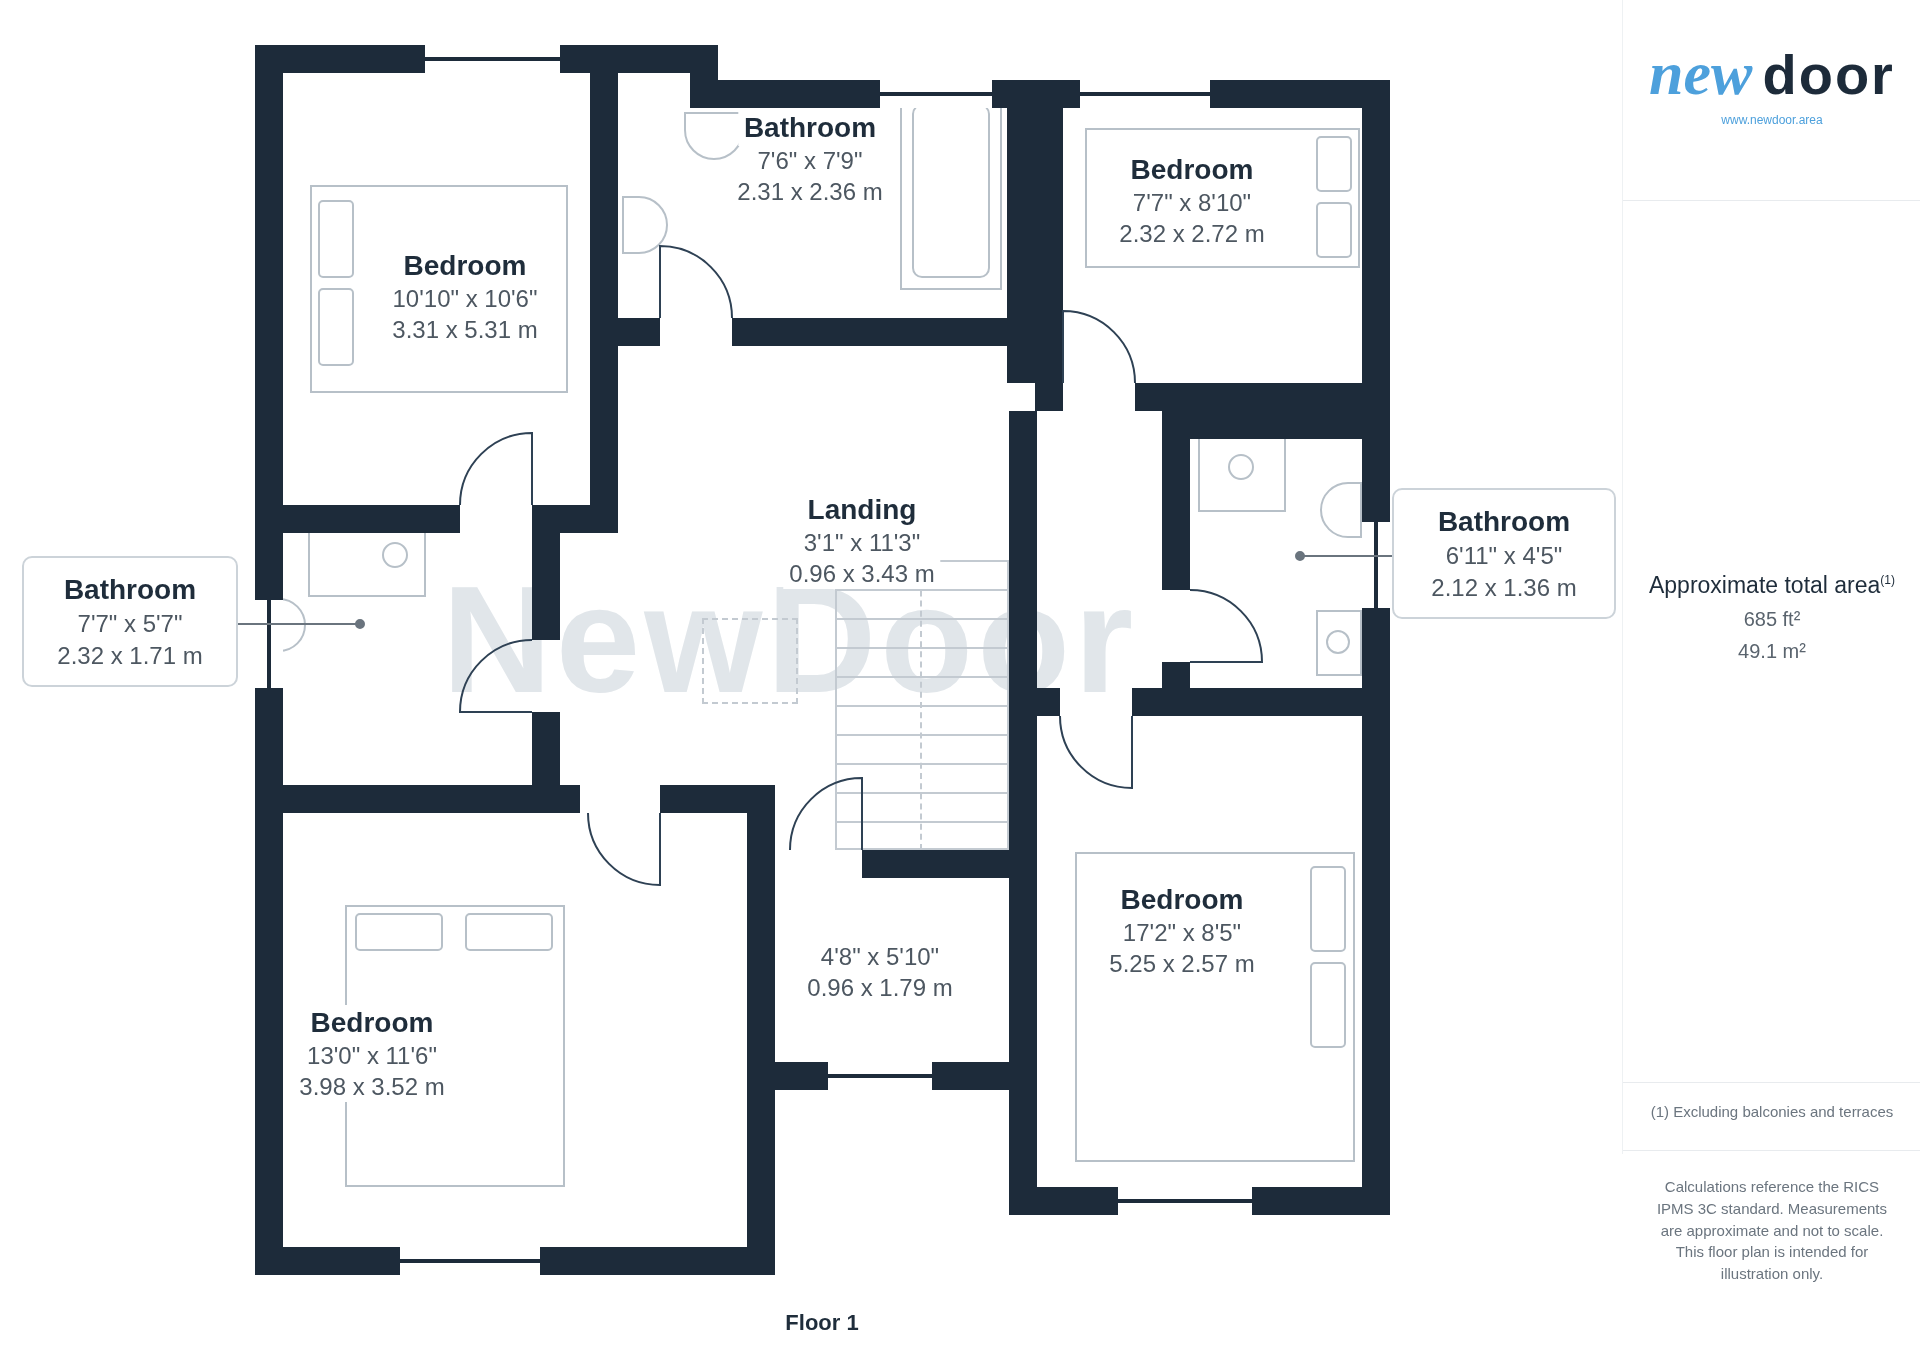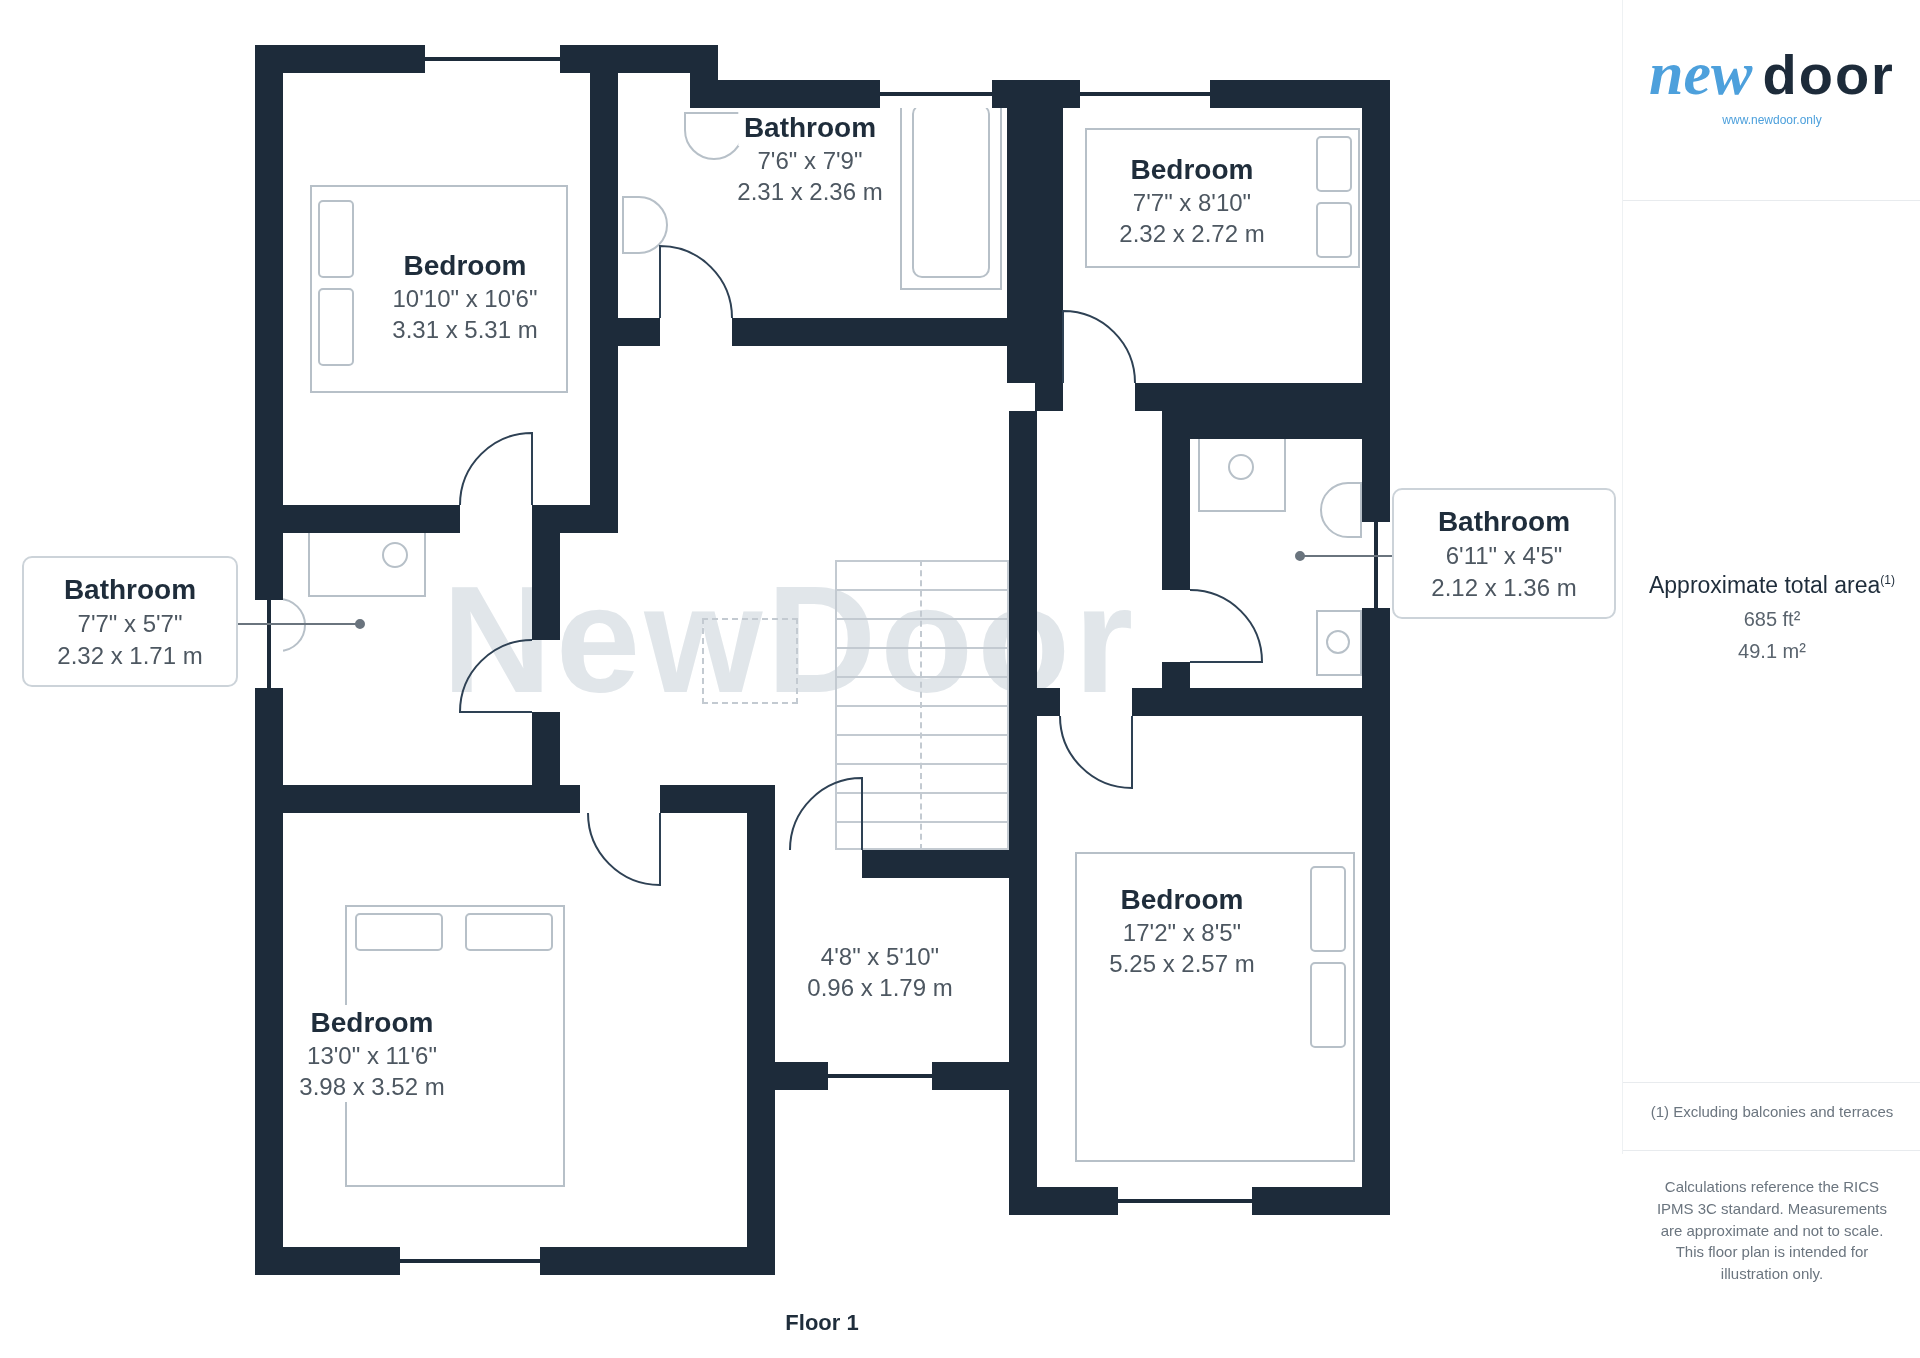--- a/index.html
+++ b/index.html
@@ -115,20 +115,25 @@
   <div class="room-label" style="left:810px;top:110px">
     <div><span class="room-name">Bathroom</span></div>
     <div><span class="room-dim">7'6" x 7'9"</span></div>
     <div><span class="room-dim">2.31 x 2.36 m</span></div>
   </div>
   <div class="room-label" style="left:1192px;top:152px">
     <div><span class="room-name">Bedroom</span></div>
     <div><span class="room-dim">7'7" x 8'10"</span></div>
     <div><span class="room-dim">2.32 x 2.72 m</span></div>
   </div>
+  <div class="room-label" style="left:862px;top:492px">
+    <div><span class="room-name">Landing</span></div>
+    <div><span class="room-dim">3'1" x 11'3"</span></div>
+    <div><span class="room-dim">0.96 x 3.43 m</span></div>
+  </div>
   <div class="room-label" style="left:372px;top:1005px">
     <div><span class="room-name">Bedroom</span></div>
     <div><span class="room-dim">13'0" x 11'6"</span></div>
     <div><span class="room-dim">3.98 x 3.52 m</span></div>
   </div>
   <div class="room-label" style="left:880px;top:942px">
     <div><span class="room-dim">4'8" x 5'10"</span></div>
     <div><span class="room-dim">0.96 x 1.79 m</span></div>
   </div>
   <div class="room-label" style="left:1182px;top:882px">
@@ -186,21 +191,21 @@
     <div class="win-h" style="left: 1118px; top: 1187px; width: 134px; height: 28px;"></div>
     <div class="win-v" style="left: 255px; top: 600px; width: 28px; height: 88px;"></div>
     <div class="win-v" style="left: 1362px; top: 522px; width: 28px; height: 86px;"></div>
   </div>
 
 <div class="sidebar">
   <div class="logo-block">
     <div>
       <span class="logo-new">new</span><span class="logo-door">door</span>
     </div>
-    <div class="logo-site">www.newdoor.only</div>
+    <div class="logo-site">www.newdoor.area</div>
   </div>
   <div class="divider" style="top:200px"></div>
 
   <div class="area-block">
     <div class="area-title">
       <span>Approximate total area</span><sup>(1)</sup>
     </div>
     <div class="area-val">685 ft²</div>
     <div class="area-val">49.1 m²</div>
   </div>

